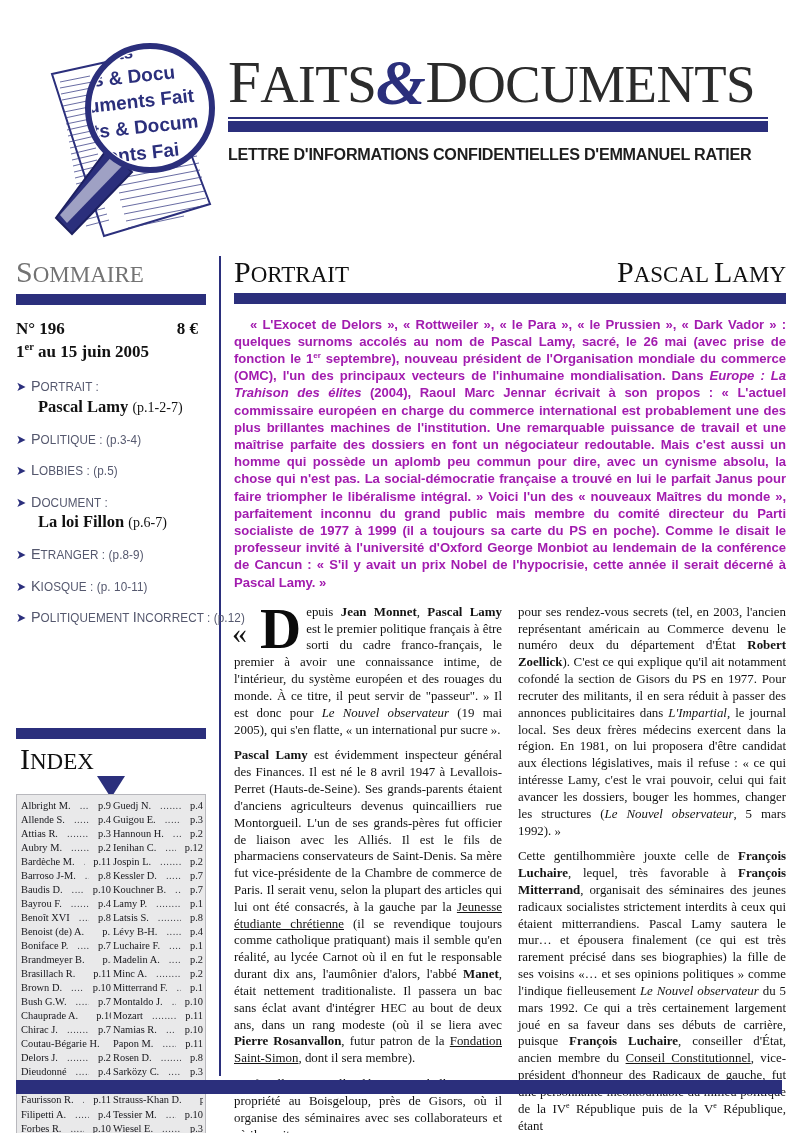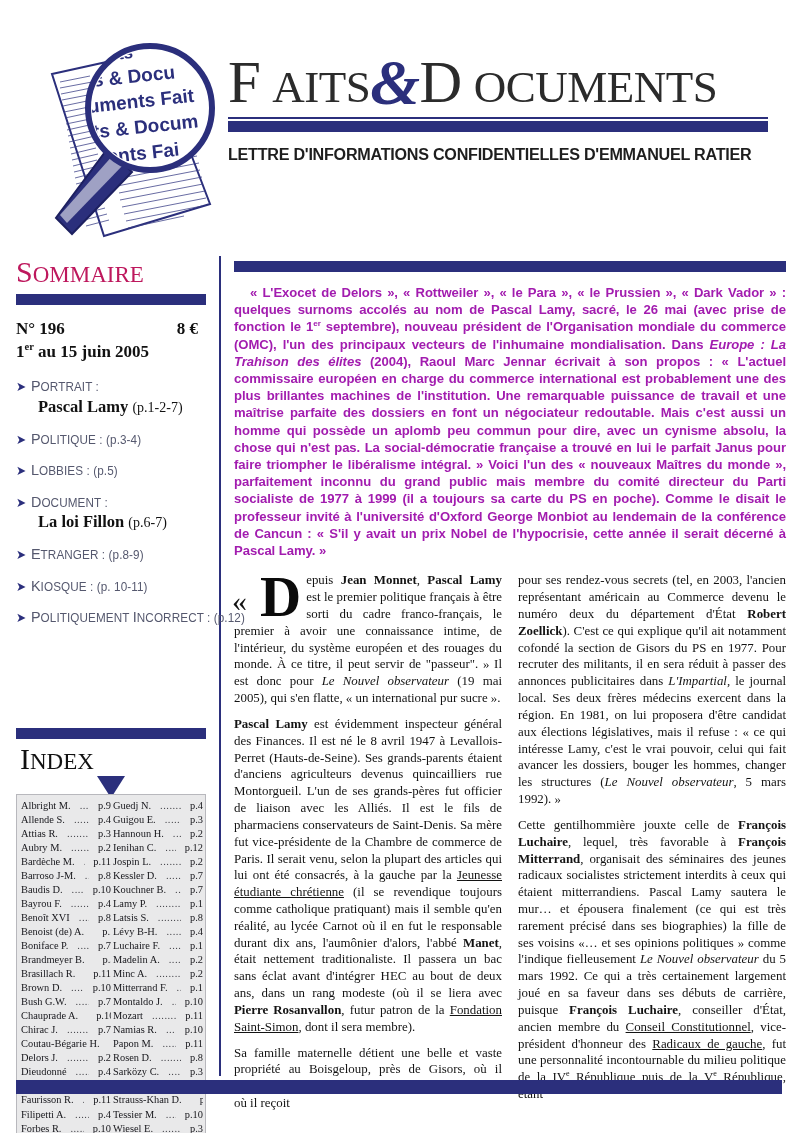--- a/index.html
+++ b/index.html
@@ -44,21 +44,21 @@
     font-family: "Liberation Serif", serif;
     font-size: 59px;
     letter-spacing: -0.5px;
     line-height: 0.98;
     color: #2b2b2b;
     white-space: nowrap;
     font-weight: normal;
     margin: 0;
   }
   .title-main .cap { font-size: 59px; }
-  .title-main .sm  { font-size: 45px; margin-left: 12px; }
+  .title-main .sm  { font-size: 53px; }
   .title-amp {
     color: #2b2f7c;
     font-family: "Liberation Serif", serif;
     font-size: 64px;
     font-style: italic;
     font-weight: bold;
     vertical-align: -2px;
   }
   .rule-thin {
     height: 2px;
@@ -97,21 +97,21 @@
   
   .sidebar {
     position: absolute;
     left: 16px; top: 256px;
     width: 190px;
   }
   .sect-head {
     font-family: "Liberation Serif", serif;
     font-size: 30px;
     line-height: 1.05;
-    color: #be185d;
+    color: #737373;
     margin: 0 0 6px 0;
     white-space: nowrap;
   }
   .sect-head .sc { font-size: 23px; }
   .bar {
     height: 11px;
     background: #2b2f7c;
     margin-bottom: 14px;
   }
   .issue-row {
@@ -676,20 +676,24 @@
           <div class="idx-row">
             <span class="idx-name">Wiesel E.</span>
             <span class="idx-dots">........................................</span>
             <span class="idx-pg">p.3</span>
           </div>
         </div>
     </div>
   </div>
 
   <div class="main">
+    <div class="main-head">
+      <div class="h"><span>P</span><span class="sc">ORTRAIT</span></div>
+      <div class="h"><span>P</span><span class="sc">ASCAL </span><span>L</span><span class="sc">AMY</span></div>
+    </div>
     <div class="main-bar"></div>
 
     <div class="lede" id="lede">« L'Exocet de Delors », « Rottweiler », « le Para », « le Prussien », « Dark Vador » : quelques surnoms accolés au nom de Pascal Lamy, sacré, le 26 mai (avec prise de fonction le 1<sup>er</sup> septembre), nouveau président de l'Organisation mondiale du commerce (OMC), l'un des principaux vecteurs de l'inhumaine mondialisation. Dans <i>Europe : La Trahison des élites</i> (2004), Raoul Marc Jennar écrivait à son propos : « L'actuel commissaire européen en charge du commerce international est probablement une des plus brillantes machines de l'institution. Une remarquable puissance de travail et une maîtrise parfaite des dossiers en font un négociateur redoutable. Mais c'est aussi un homme qui possède un aplomb peu commun pour dire, avec un cynisme absolu, la chose qui n'est pas. La social-démocratie française a trouvé en lui le parfait Janus pour faire triompher le libéralisme intégral. » Voici l'un des « nouveaux Maîtres du monde », parfaitement inconnu du grand public mais membre du comité directeur du Parti socialiste de 1977 à 1999 (il a toujours sa carte du PS en poche). Comme le disait le professeur invité à l'université d'Oxford George Monbiot au lendemain de la conférence de Cancun : « S'il y avait un prix Nobel de l'hypocrisie, cette année il serait décerné à Pascal Lamy. »</div>
 
     <div class="cols">
       <div class="col">
         <p class="dropcap-para">
           <span class="guillemet">«</span>
           <span class="dropcap">D</span>
           <span id="lp1">epuis <b>Jean Monnet</b>, <b>Pascal Lamy</b> est le premier politique français à être sorti du cadre franco-français, le premier à avoir une connaissance intime, de l'intérieur, du système européen et des rouages du monde. À ce titre, il peut servir de "passeur". » Il est donc pour <i>Le Nouvel observateur</i> (19 mai 2005), qui s'en flatte, « un international pur sucre ».</span>

